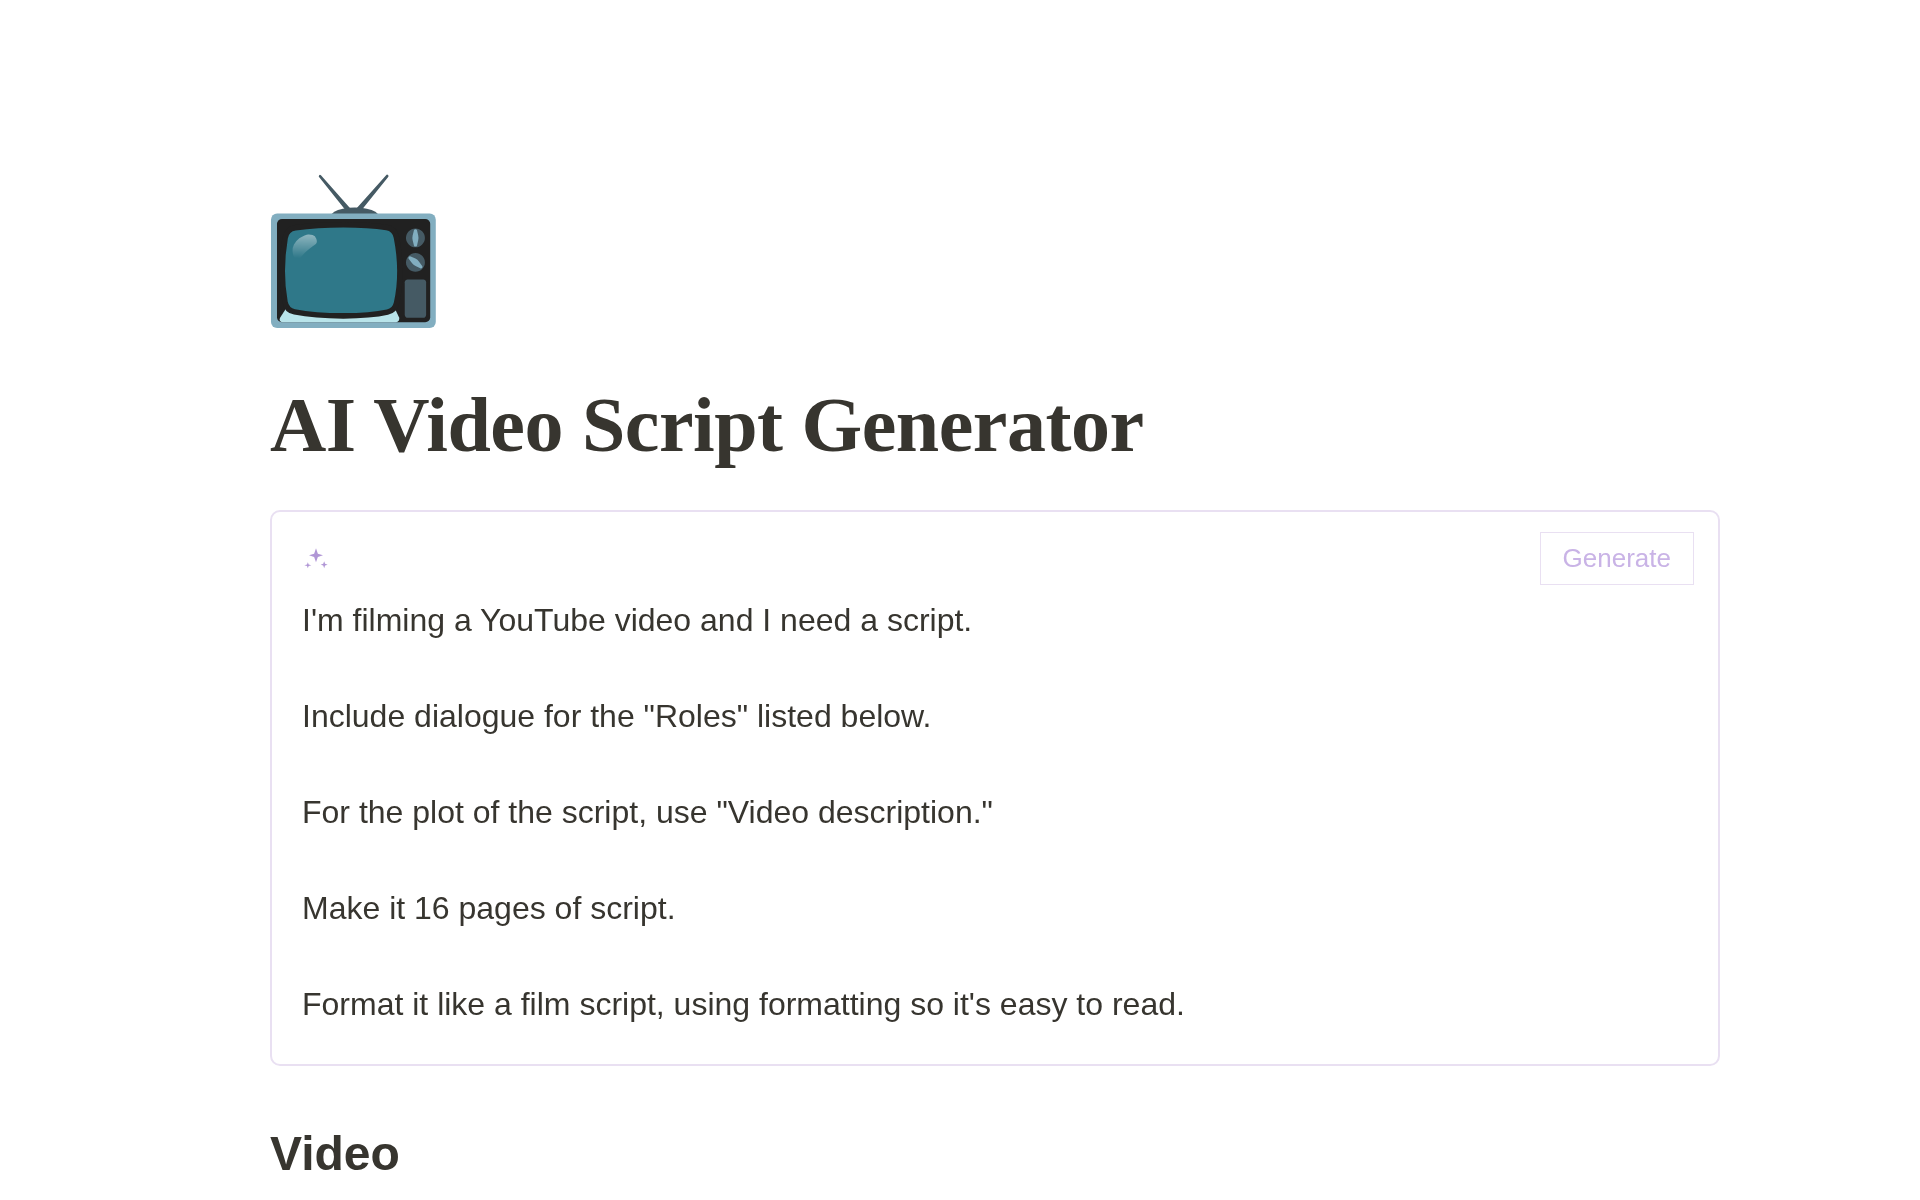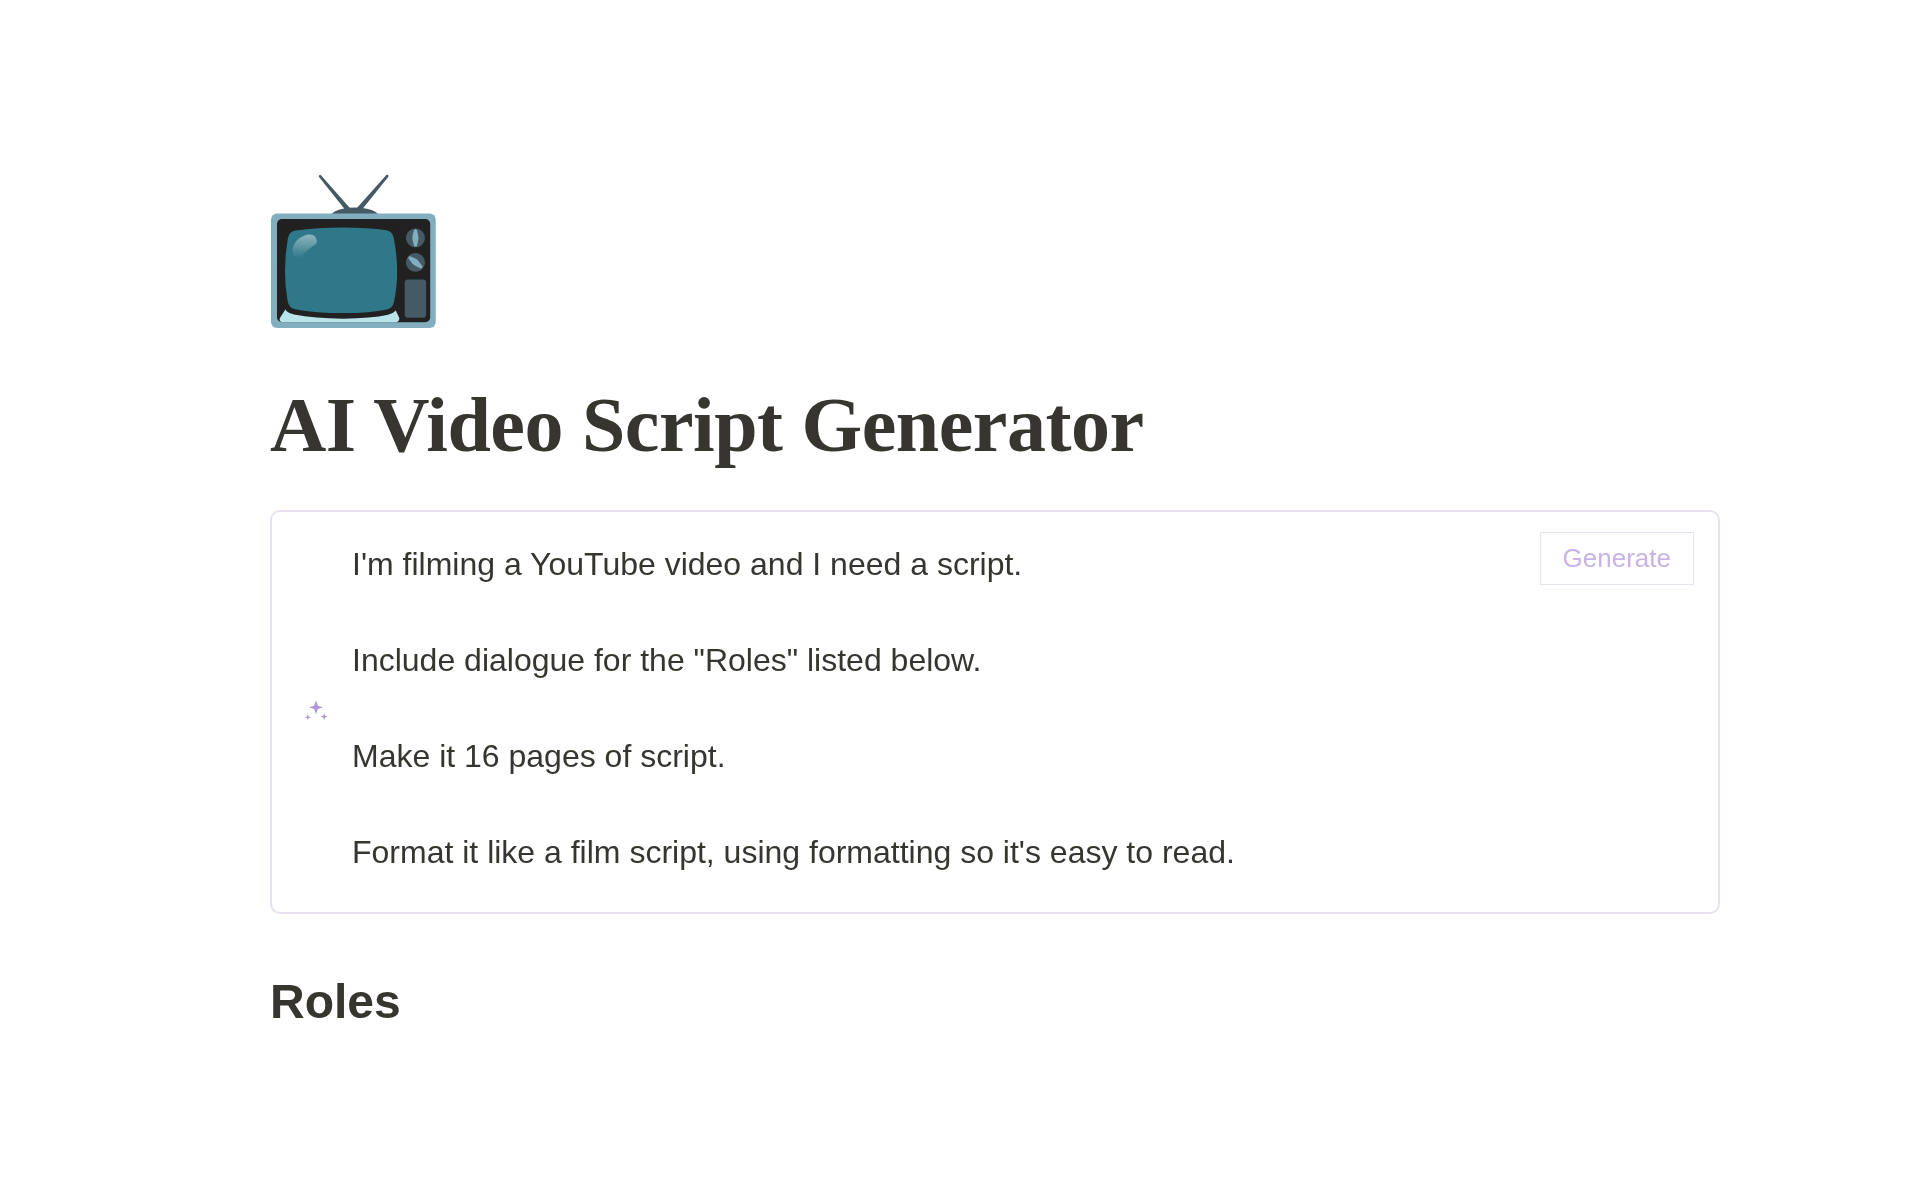--- a/index.html
+++ b/index.html
@@ -36,22 +36,23 @@
   }
   .ai-block {
     border: 2px solid #e9e0f2;
     border-radius: 10px;
     padding: 28px 30px 34px 30px;
     position: relative;
     margin-bottom: 60px;
   }
   .ai-row {
     display: flex;
-    align-items: center;
+    align-items: flex-start;
     gap: 22px;
+    flex-direction: column;
   }
   .ai-icon {
     flex: none;
     width: 28px;
     height: 28px;
     margin-top: 6px;
     color: #b197d6;
   }
   .ai-text {
     flex: 1;
@@ -95,22 +96,23 @@
         <span class="ai-icon">
           <svg viewBox="0 0 24 24" width="28" height="28" fill="currentColor">
             <path d="M12 2l1.6 4.6L18 8l-4.4 1.4L12 14l-1.6-4.6L6 8l4.4-1.4L12 2z"></path>
             <path d="M19 13l.8 2.3L22 16l-2.2.7L19 19l-.8-2.3L16 16l2.2-.7L19 13z"></path>
             <path d="M5 14l.7 1.9L8 16.5l-2.3.6L5 19l-.7-1.9L2 16.5l2.3-.6L5 14z"></path>
           </svg>
         </span>
         <div class="ai-text">
           <p>I'm filming a YouTube video and I need a script.</p>
           <p>Include dialogue for the "Roles" listed below.</p>
+          <p>For the plot of the script, use "Video description."</p>
           <p>Make it 16 pages of script.</p>
           <p>Format it like a film script, using formatting so it's easy to read.</p>
         </div>
       </div>
     </div>
 
-    <h2 class="section-heading">Roles</h2>
+    <h2 class="section-heading">Video</h2>
 
   </div>
 </div>
 
 </body></html>

